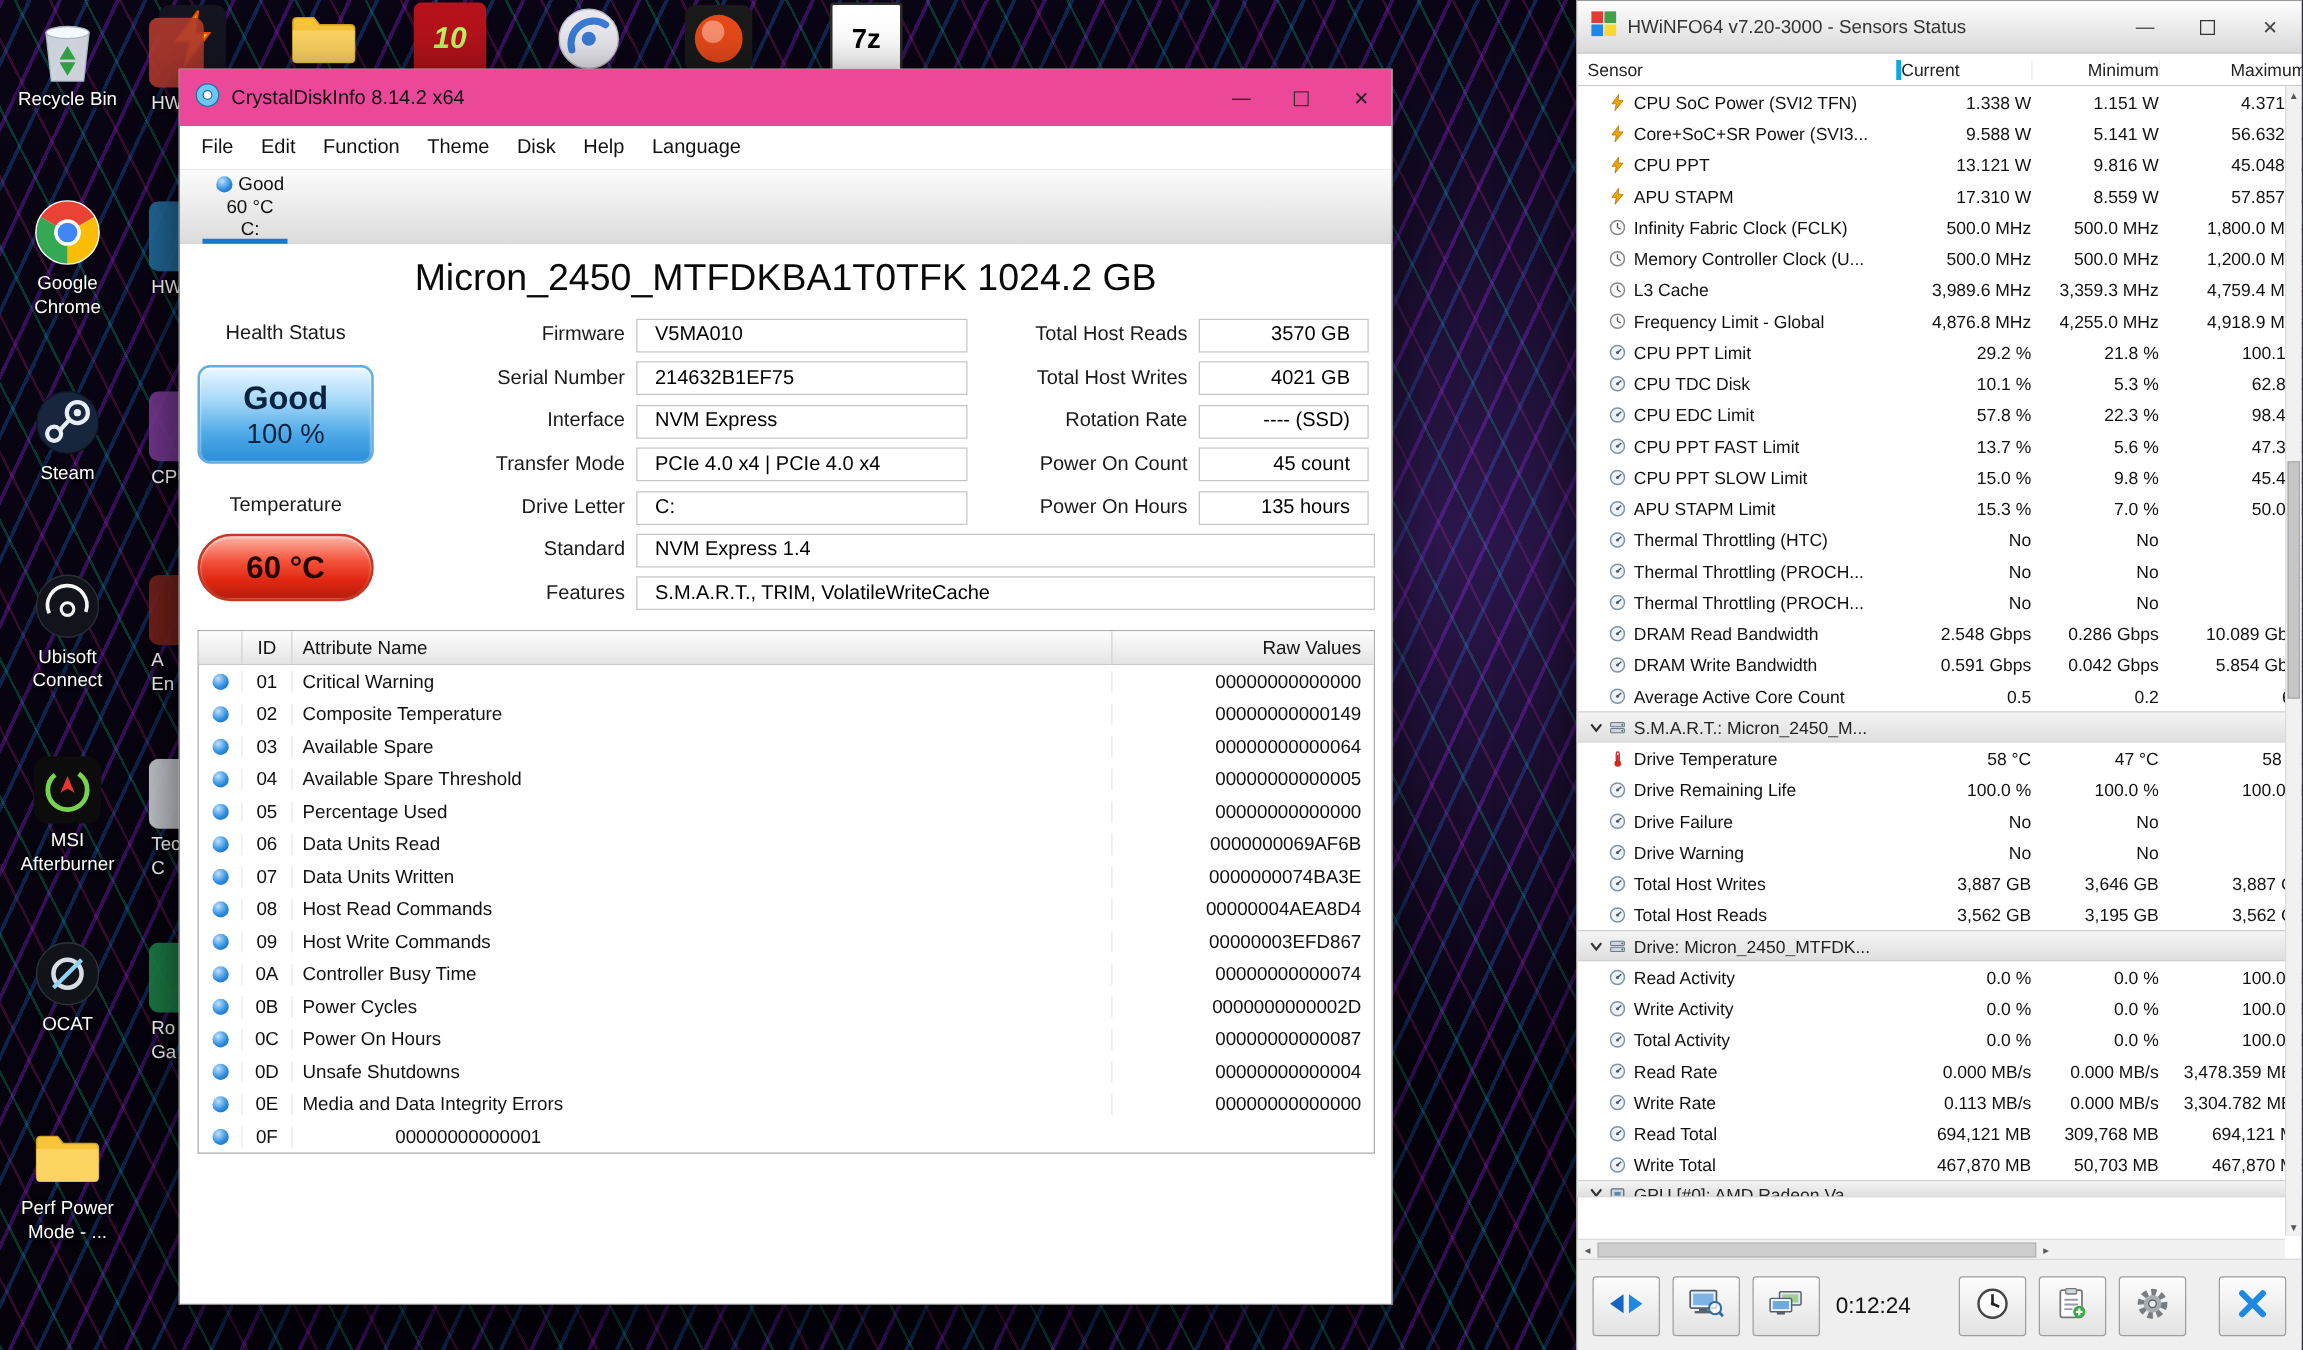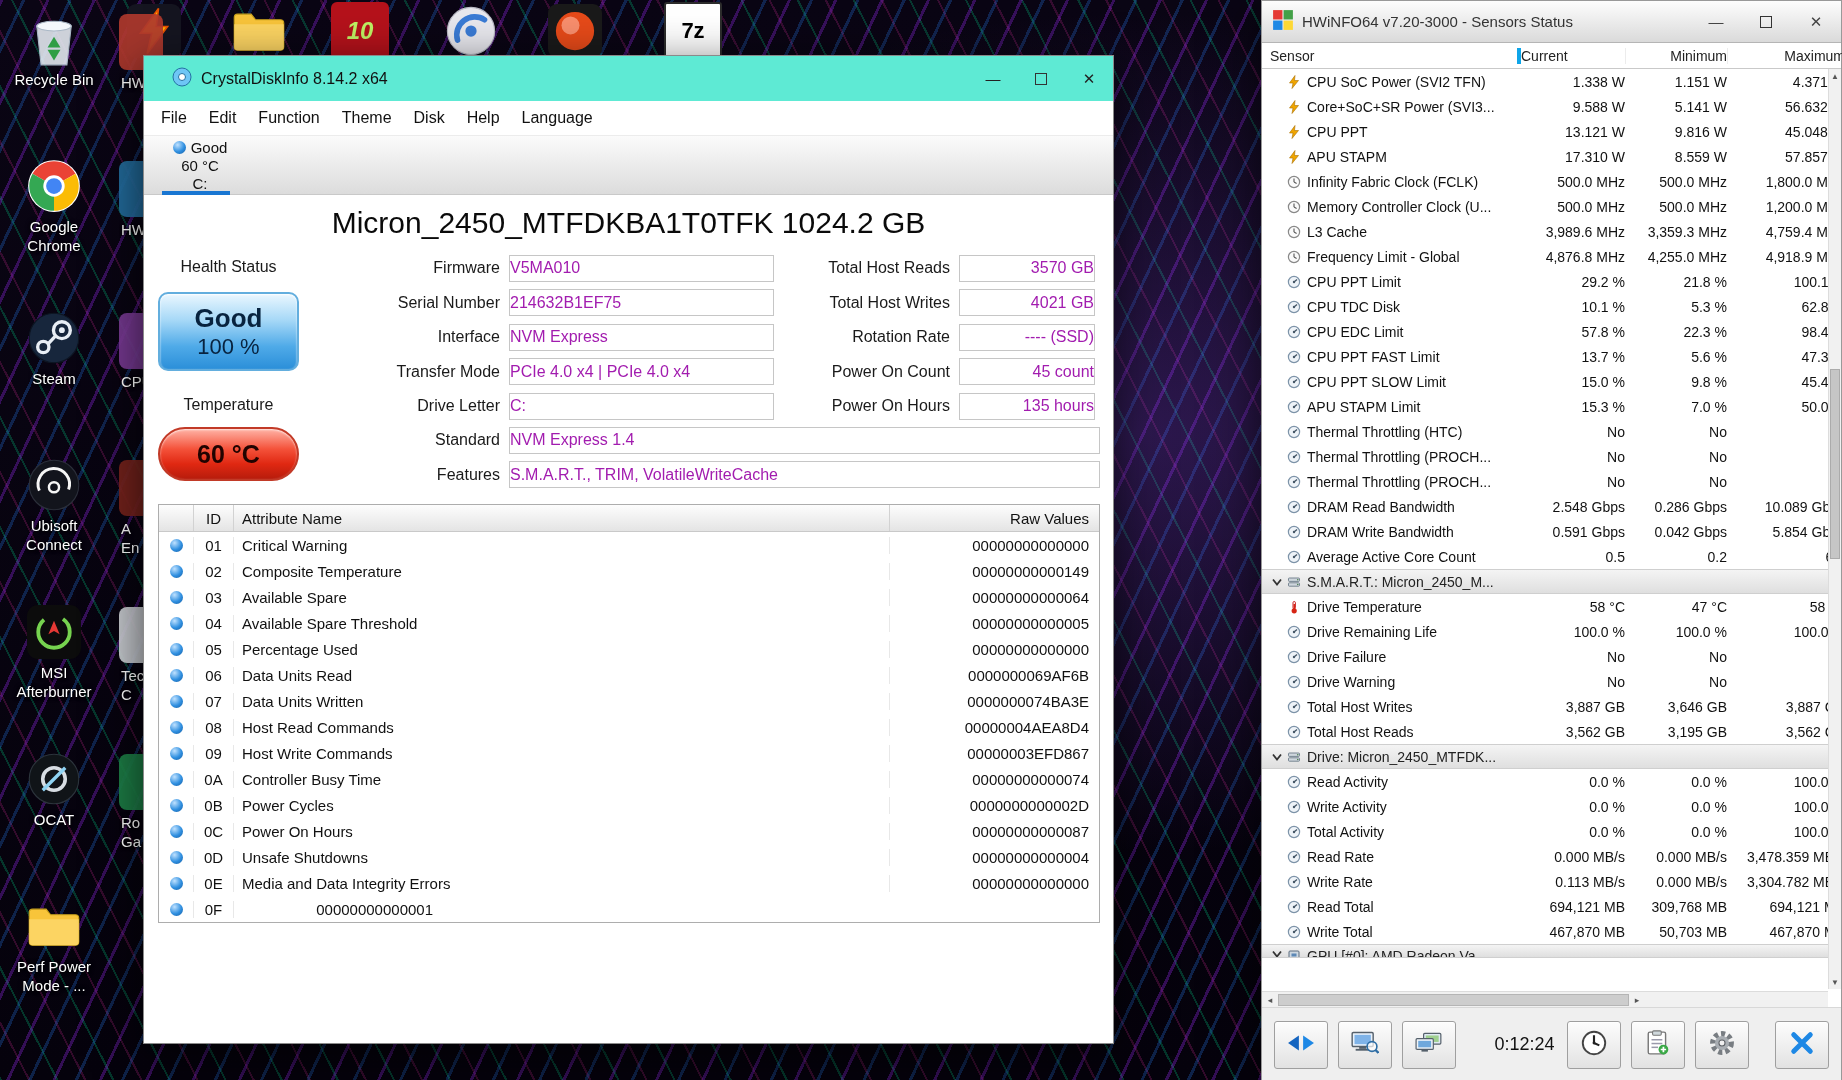--- a/index.html
+++ b/index.html
@@ -28,21 +28,21 @@
 .p-item:nth-of-type(1){top:14px}.p-item:nth-of-type(2){top:161px}.p-item:nth-of-type(3){top:313px}
 .p-item:nth-of-type(4){top:460px}.p-item:nth-of-type(5){top:607px}.p-item:nth-of-type(6){top:754px}
 .p-glyph{width:44px;height:56px;border-radius:8px;opacity:.92}
 .p-label{text-align:left;padding-left:2px}
 
 
 .window{position:absolute;background:#fff;border:1px solid #8a8a8a;box-shadow:0 12px 45px rgba(0,0,0,.65)}
 
 
 .cdi{left:143px;top:55px;width:971px;height:989px;z-index:10}
-.cdi-titlebar{height:45px;display:flex;align-items:center;padding-left:28px;gap:9px;background:#5eead4}
+.cdi-titlebar{height:45px;display:flex;align-items:center;padding-left:12px;gap:9px;background:#ec4899}
 .cdi-title{font-size:16px;color:#111}
 .win-controls{margin-left:auto;display:flex;height:100%}
 .win-btn{width:48px;height:100%;display:flex;align-items:center;justify-content:center;font-size:15px;color:#222;cursor:pointer}
 .maxbox{width:12px;height:12px;border:1.5px solid #333;display:inline-block}
 .cdi-menubar{height:34px;display:flex;align-items:center;padding-left:6px;background:#fff}
 .menu-item{font-size:16px;color:#111;padding:0 11px;cursor:pointer}
 .cdi-strip{position:relative;height:60px;background:linear-gradient(180deg,#fbfbfb,#dcdcdc);border-top:1px solid #ececec;border-bottom:1px solid #c9c9c9}
 .drive-tab{position:absolute;left:6px;top:2px;width:100px;height:57px;text-align:center;cursor:pointer}
 .dt-line{display:flex;align-items:center;justify-content:center;gap:5px;font-size:15px;height:18px;color:#111}
 .tab-underline{position:absolute;bottom:0;left:12px;width:68px;height:4px;background:#1976d2}
@@ -58,21 +58,21 @@
 .temp-btn{position:absolute;left:14px;top:371px;width:141px;height:54px;border-radius:27px;border:2px solid #c23a27;
  background:linear-gradient(180deg,#ffb3a6 0%,#f4523a 40%,#e02812 70%,#b71c0c 100%);
  display:flex;align-items:center;justify-content:center;font-size:25px;font-weight:bold;color:#210300;cursor:pointer;box-shadow:inset 0 1px 2px rgba(255,255,255,.7)}
 .cdi-info-left{position:absolute;left:0;top:195px;width:630px}
 .cdi-info-right{position:absolute;left:656px;top:195px;width:295px}
 .cdi-info-wide{position:absolute;left:0;top:367px;width:956px}
 .info-row{display:flex;align-items:center;height:34.5px}
 .info-label{text-align:right;font-size:16px;color:#1a1a1a;white-space:nowrap}
 .cdi-info-left .info-label,.cdi-info-wide .info-label{width:356px}
 .cdi-info-right .info-label{width:150px}
-.info-box{margin-left:9px;height:27px;border:1px solid #c6c6c6;background:#fff;display:flex;align-items:center;padding:0 0;font-size:16px;color:#a21caf;overflow:hidden;white-space:nowrap}
+.info-box{margin-left:9px;height:27px;border:1px solid #c6c6c6;background:#fff;display:flex;align-items:center;padding:0 14px;font-size:16px;color:#000000;overflow:hidden;white-space:nowrap}
 .cdi-info-left .info-box,.cdi-info-wide .info-box{flex:1}
 .cdi-info-right .info-box{width:136px;justify-content:flex-end}
 .smart{position:absolute;left:14px;top:448px;width:942px;border:1px solid #adadad;background:#fff}
 .smart-header{display:flex;align-items:center;height:27px;background:linear-gradient(#fdfdfd,#e4e4e4);border-bottom:1px solid #c9c9c9;font-size:15px;color:#111}
 .smart-row{display:flex;align-items:center;height:26px;font-size:15px;color:#111}
 .c-dot{width:34px;display:flex;align-items:center;justify-content:center}
 .c-id{width:40px;text-align:center;border-left:1px solid #e8e8e8}
 .c-name{flex:1;padding-left:8px;border-left:1px solid #e8e8e8;white-space:nowrap;overflow:hidden}
 .c-raw{width:210px;text-align:right;padding-right:10px;border-left:1px solid #e8e8e8}
 .smart-header .c-id,.smart-header .c-name,.smart-header .c-raw{border-left:1px solid #d2d2d2;height:100%;display:flex;align-items:center}
@@ -106,21 +106,21 @@
 .vs-arrow.down{position:absolute;bottom:0;left:0;right:0}
 .hw-hscroll{position:absolute;left:0;right:13px;top:990px;height:16px;background:#f1f1f1;border-top:1px solid #dcdcdc;display:flex;align-items:center}
 .hs-arrow{width:16px;text-align:center;font-size:9px;color:#555}
 .hs-thumb{height:12px;width:62%;background:#cdcdcd;border:1px solid #b5b5b5}
 .hw-toolbar{position:absolute;left:0;right:0;top:1006px;height:74px;background:#efefef;border-top:1px solid #d8d8d8;
  display:flex;align-items:center;justify-content:space-between;padding:0 12px}
 .tb-group{display:flex;gap:10px;align-items:center}
 .tb-btn{width:54px;height:48px;border:1px solid #9f9f9f;border-radius:3px;background:linear-gradient(#fdfdfd,#e2e2e2);
  display:flex;align-items:center;justify-content:center;box-shadow:inset 0 1px 0 #fff;cursor:pointer}
 .tb-group:last-child .tb-btn:last-child{margin-left:16px}
-.tb-time{font-size:18px;color:#111;min-width:86px;text-align:right}
+.tb-time{font-size:18px;color:#111;min-width:86px;text-align:left}
 </style>
 </head>
 <body>
 
 <div class="screen">
 
   <div>
 
   <div class="d-icon">
         <div class="glyph recycle-bin-icon">

